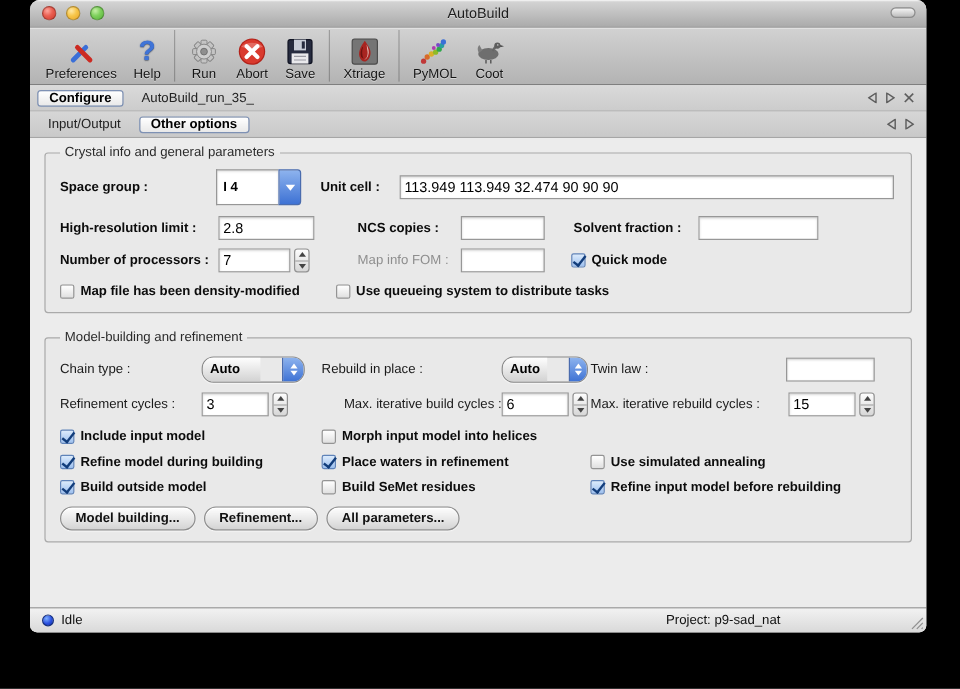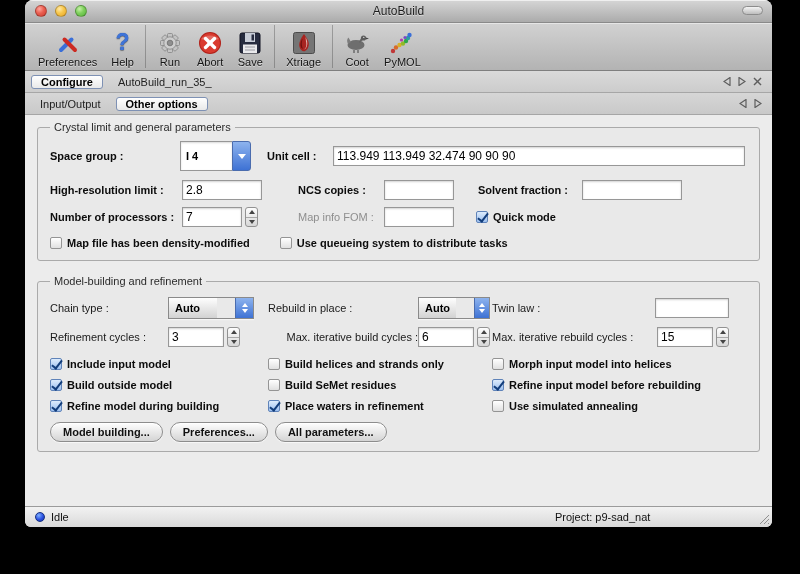--- a/index.html
+++ b/index.html
@@ -88,21 +88,21 @@
     box-shadow:inset 0 1px 2px rgba(0,0,0,.15);
   }
   .combo-btn{
     width:19px;background:linear-gradient(#8db3ee,#3e72d4);
     border:1px solid #4a6cae;border-radius:0 3px 3px 0;
     display:flex;align-items:center;justify-content:center;box-sizing:border-box;
   }
   .tri-down{width:0;height:0;border-left:4px solid transparent;border-right:4px solid transparent;border-top:5px solid #fff;}
   
   .popup{
-    display:flex;height:20px;border:1px solid #8a8a8a;border-radius:0;overflow:hidden;
+    display:flex;height:20px;border:1px solid #8a8a8a;border-radius:10px;overflow:hidden;
     box-shadow:0 1px 1px rgba(255,255,255,.6);
     gap:18px;
   }
   .popup-text{
     background:linear-gradient(#fefefe,#d2d2d2);
     font-size:11px;font-weight:bold;color:#000;display:flex;align-items:center;
     padding:0 6px;flex:1;
   }
   .popup-btn{
     width:17px;background:linear-gradient(#8db3ee,#3e72d4);
@@ -242,51 +242,51 @@
         <svg width="26" height="26" viewBox="0 0 26 26">
           <rect x="2.5" y="2.5" width="21" height="21" rx="2" fill="#757575" stroke="#4c4c4c"></rect>
           <path d="M13,4 C9.5,9 7.5,13 8.5,17 C9.3,20 12,22 14,21 C17.5,19.2 18.8,14.5 17,10.5 C16,8.2 14.3,6 13,4 Z" fill="#a82420"></path>
           <path d="M14.5,7 C16,10 17,13 15.8,16.5 C15,18.6 13.5,19.8 12.5,19.5 C15,19 16,15 15,11.5 Z" fill="#e3b9b4"></path>
           <path d="M11,9 C9.5,12 9,15 10,17.5 L12,19 C10.5,16 10.5,12 11.5,9.5 Z" fill="#6d1310"></path>
         </svg>
       </span>
       <span class="tb-label">Xtriage</span>
     </div>
     <div class="tb-sep"></div>
-    <div class="tb-item">
-      <span class="ic">
-        <svg width="26" height="26" viewBox="0 0 26 26">
-          <ellipse cx="12" cy="15" rx="8.5" ry="5" fill="#6e6e6e"></ellipse>
-          <path d="M4,14 C2.5,11 3,9 4.5,7.5 L7,12 Z" fill="#7d7d7d"></path>
-          <path d="M15,12 C16,9.5 17,8 18.5,7.5 L19.5,9.5 C18,10.5 16.5,12 16,13 Z" fill="#666"></path>
-          <circle cx="19.5" cy="8" r="2.6" fill="#5d5d5d"></circle>
-          <polygon points="21.8,7.4 25,8.6 21.8,9.4" fill="#444"></polygon>
-          <circle cx="19.8" cy="7.4" r="0.6" fill="#e8e8e8"></circle>
-          <line x1="10" y1="20" x2="10" y2="23" stroke="#555" stroke-width="1.2"></line>
-          <line x1="14" y1="20" x2="14" y2="23" stroke="#555" stroke-width="1.2"></line>
-        </svg>
-      </span>
-      <span class="tb-label">Coot</span>
-    </div>
     <div class="tb-item">
       <span class="ic">
         <svg width="26" height="26" viewBox="0 0 26 26">
           <circle cx="4" cy="21" r="2.2" fill="#c03838"></circle>
           <circle cx="7" cy="17.5" r="2.2" fill="#d86a28"></circle>
           <circle cx="10.5" cy="15" r="2.2" fill="#d8b028"></circle>
           <circle cx="14" cy="13.5" r="2.2" fill="#8fba28"></circle>
           <circle cx="17" cy="11" r="2.2" fill="#2ea84a"></circle>
           <circle cx="19" cy="8" r="2.2" fill="#2a9f9f"></circle>
           <circle cx="20.5" cy="5" r="2.2" fill="#3a6fd8"></circle>
           <circle cx="16" cy="7.5" r="1.6" fill="#7a48c8"></circle>
           <circle cx="12.5" cy="10" r="1.6" fill="#b03ab0"></circle>
         </svg>
       </span>
       <span class="tb-label">PyMOL</span>
     </div>
+    <div class="tb-item">
+      <span class="ic">
+        <svg width="26" height="26" viewBox="0 0 26 26">
+          <ellipse cx="12" cy="15" rx="8.5" ry="5" fill="#6e6e6e"></ellipse>
+          <path d="M4,14 C2.5,11 3,9 4.5,7.5 L7,12 Z" fill="#7d7d7d"></path>
+          <path d="M15,12 C16,9.5 17,8 18.5,7.5 L19.5,9.5 C18,10.5 16.5,12 16,13 Z" fill="#666"></path>
+          <circle cx="19.5" cy="8" r="2.6" fill="#5d5d5d"></circle>
+          <polygon points="21.8,7.4 25,8.6 21.8,9.4" fill="#444"></polygon>
+          <circle cx="19.8" cy="7.4" r="0.6" fill="#e8e8e8"></circle>
+          <line x1="10" y1="20" x2="10" y2="23" stroke="#555" stroke-width="1.2"></line>
+          <line x1="14" y1="20" x2="14" y2="23" stroke="#555" stroke-width="1.2"></line>
+        </svg>
+      </span>
+      <span class="tb-label">Coot</span>
+    </div>
   </div>
 
   <div class="tabrow">
     <span class="tab selected">Configure</span>
     <span class="tab">AutoBuild_run_35_</span>
     <span class="tab-nav">
       <svg width="8" height="9">
           <polygon points="7,0.5 1,4.5 7,8.5" fill="none" stroke="#5e5e5e" stroke-width="1.2"></polygon>
         </svg>
       <svg width="8" height="9">
@@ -308,21 +308,21 @@
         </svg>
       <svg width="8" height="9">
           <polygon points="1,0.5 7,4.5 1,8.5" fill="none" stroke="#5e5e5e" stroke-width="1.2"></polygon>
         </svg>
     </span>
   </div>
 
   <div class="main">
 
     <fieldset>
-      <legend>Crystal limit and general parameters</legend>
+      <legend>Crystal info and general parameters</legend>
 
       <div class="row" style="margin-top:2px;">
         <span class="lbl" style="width:86px;">Space group :</span>
         <span class="combo">
           <span class="combo-text">I 4</span>
           <span class="combo-btn">
               <span class="tri-down"></span>
             </span>
         </span>
         <span class="lbl ml16" style="width:60px;">Unit cell :</span>
@@ -422,61 +422,57 @@
         </span>
       </div>
 
       <div class="m-grid" style="margin-top:11px;">
         <span class="cbwrap">
           <span class="cb checked"></span>
           <span class="cb-label">Include input model</span>
         </span>
         <span class="cbwrap">
           <span class="cb"></span>
-          <span class="cb-label">Build helices and strands only</span>
+          <span class="cb-label">Morph input model into helices</span>
+        </span>
+      </div>
+
+      <div class="m-grid" style="margin-top:9px;">
+        <span class="cbwrap">
+          <span class="cb checked"></span>
+          <span class="cb-label">Refine model during building</span>
+        </span>
+        <span class="cbwrap">
+          <span class="cb checked"></span>
+          <span class="cb-label">Place waters in refinement</span>
         </span>
         <span class="cbwrap">
           <span class="cb"></span>
-          <span class="cb-label">Morph input model into helices</span>
+          <span class="cb-label">Use simulated annealing</span>
         </span>
       </div>
 
       <div class="m-grid" style="margin-top:9px;">
         <span class="cbwrap">
           <span class="cb checked"></span>
           <span class="cb-label">Build outside model</span>
         </span>
         <span class="cbwrap">
           <span class="cb"></span>
           <span class="cb-label">Build SeMet residues</span>
         </span>
         <span class="cbwrap">
           <span class="cb checked"></span>
           <span class="cb-label">Refine input model before rebuilding</span>
         </span>
       </div>
 
-      <div class="m-grid" style="margin-top:9px;">
-        <span class="cbwrap">
-          <span class="cb checked"></span>
-          <span class="cb-label">Refine model during building</span>
-        </span>
-        <span class="cbwrap">
-          <span class="cb checked"></span>
-          <span class="cb-label">Place waters in refinement</span>
-        </span>
-        <span class="cbwrap">
-          <span class="cb"></span>
-          <span class="cb-label">Use simulated annealing</span>
-        </span>
-      </div>
-
       <div class="btnrow">
         <button class="pbtn">Model building...</button>
-        <button class="pbtn">Preferences...</button>
+        <button class="pbtn">Refinement...</button>
         <button class="pbtn">All parameters...</button>
       </div>
     </fieldset>
   </div>
 
   <div class="statusbar">
     <span class="led"></span>
     <span class="status-text">Idle</span>
     <span class="project-text">Project: p9-sad_nat</span>
     <svg class="grip" width="13" height="13">

